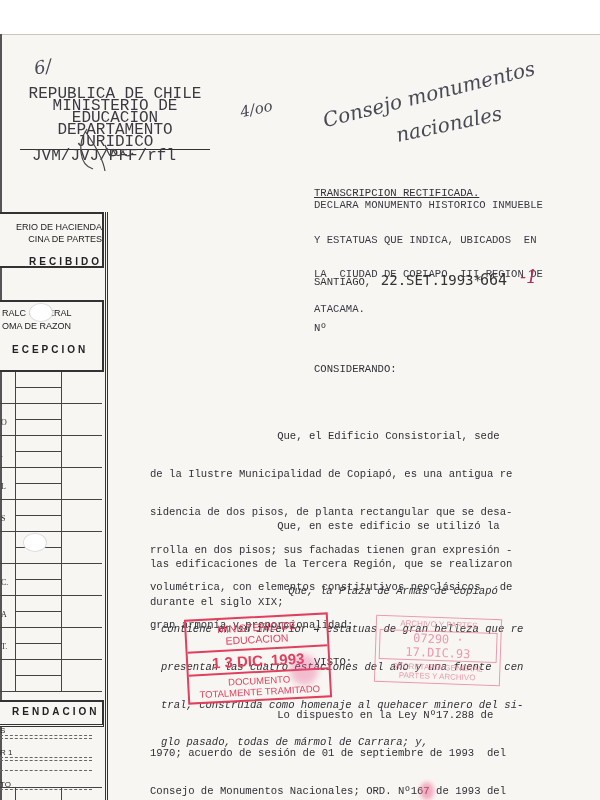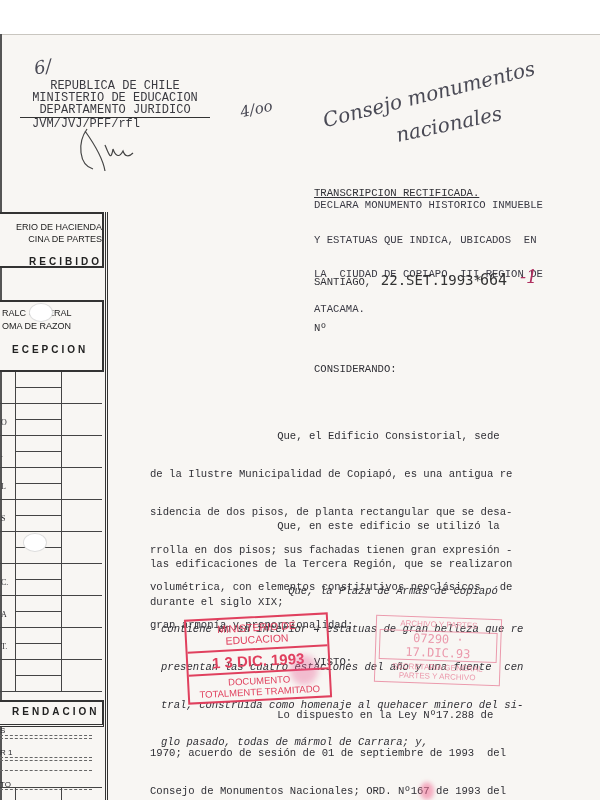--- a/index.html
+++ b/index.html
@@ -16,21 +16,21 @@
       border-top: 1px solid #c9c6c0;
     }
     .page-left-edge {
       position: absolute; left: 0; top: 34px; width: 2px; height: 766px; background: #555;
     }
     .abs { position: absolute; }
     .hw {
       font-family: "DejaVu Serif", serif; font-style: italic; color: #4a4a55;
     }
     
-    .header-block { left: 20px; top: 80px; width: 190px; font-size: 12px; line-height: 12px; text-align: center; color:#3a3a40; }
+    .header-block { left: 20px; top: 88px; width: 190px; font-size: 16px; line-height: 12px; text-align: center; color:#3a3a40; }
     .header-block .underline { border-bottom: 1px solid #333; padding-bottom: 1px; }
     .header-ref { text-align: left; padding-left: 12px; }
     
     .form-col { left: 0; top: 212px; width: 105px; height: 588px; border-right: 3px double #333; }
     .box { position: absolute; left: 0; width: 102px; border: 2px solid #333; border-left: none; background:#f8f6f3; font-family: "Liberation Sans", sans-serif; font-size: 9px; color:#222; }
     .box .line { padding-left: 2px; white-space: nowrap; overflow: hidden; }
     .box .spaced { font-weight: bold; letter-spacing: 3px; font-size: 10px; padding-left: 12px; }
     .grid-row { position: absolute; left: 0; width: 102px; height: 31px; border-bottom: 1px solid #444; font-family: "Liberation Serif", serif; font-size: 8px; }
     .grid-row .lbl { position: absolute; left: 1px; top: 14px; }
     .grid-row .c1 { position: absolute; left: 15px; top: 0; width: 45px; height: 31px; border-left: 1px solid #444; border-right: 1px solid #444; }

